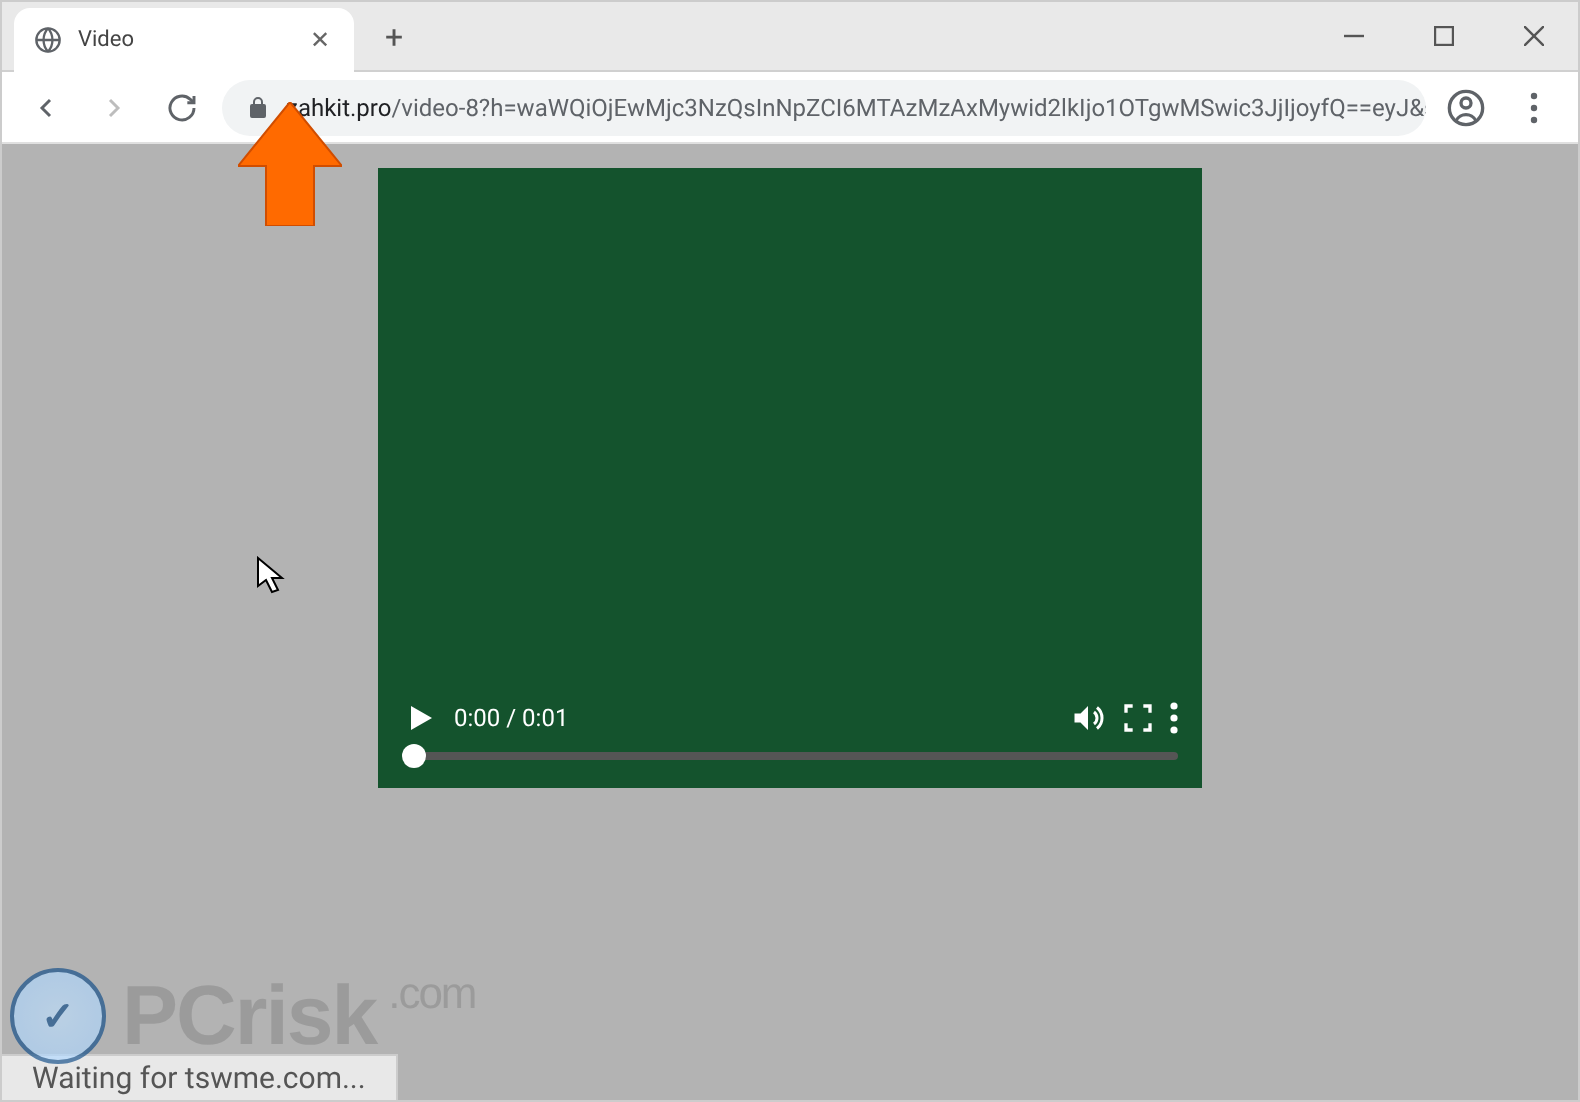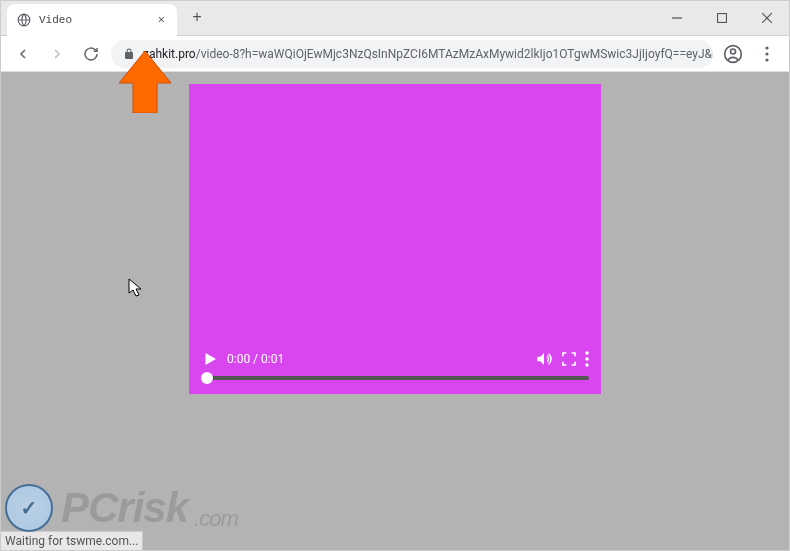--- a/index.html
+++ b/index.html
@@ -11,21 +11,20 @@
       position: relative;
       border: 1px solid #ccc;
       overflow: hidden;
     }
     .titlebar {
       height: 35px;
       background: #e9e9e9;
       display: flex;
       align-items: center;
       border-bottom: 1px solid #d0d0d0;
-      font-family: Liberation Mono, monospace;
     }
     .tab {
       display: flex;
       align-items: center;
       background: #fff;
       height: 32px;
       margin-top: 3px;
       margin-left: 6px;
       padding: 0 10px 0 10px;
       border-radius: 8px 8px 0 0;
@@ -120,21 +119,21 @@
       height: calc(100% - 71px);
       background: #b3b3b3;
       display: flex;
       justify-content: center;
       padding-top: 12px;
       position: relative;
     }
     .video-player {
       width: 412px;
       height: 310px;
-      background: #d946ef;
+      background: #14532d;
       position: relative;
     }
     .video-controls {
       position: absolute;
       bottom: 0;
       left: 0;
       right: 0;
       height: 50px;
       display: flex;
       flex-direction: column;
@@ -165,23 +164,23 @@
       border-radius: 50%;
       position: absolute;
       left: 0;
       top: -4px;
     }
     .status-bar {
       position: absolute;
       bottom: 0;
       left: 0;
       background: #e8e8e8;
-      font-size: 12px;
+      font-size: 15px;
       color: #555;
-      padding: 2px 4px;
+      padding: 2px 15px;
       border-top: 1px solid #ccc;
       border-right: 1px solid #ccc;
     }
     .cursor-pointer {
       position: absolute;
       left: 127px;
       top: 206px;
       pointer-events: none;
       z-index: 50;
     }
@@ -213,25 +212,24 @@
       justify-content: center;
       color: #0c4a87;
       font-weight: bold;
       font-size: 20px;
       margin-right: 8px;
     }
     .wm-text {
       font-family: Arial, sans-serif;
       font-size: 42px;
       font-weight: bold;
-      font-style: italic;
       color: rgba(100,100,100,0.45);
       letter-spacing: -1px;
       display: flex;
-      align-items: flex-end;
+      align-items: flex-start;
     }
     .wm-suffix {
       font-size: 22px;
       font-weight: normal;
       margin-left: 6px;
       color: rgba(100,100,100,0.45);
     }
   </style>
 </head>
 <body>

